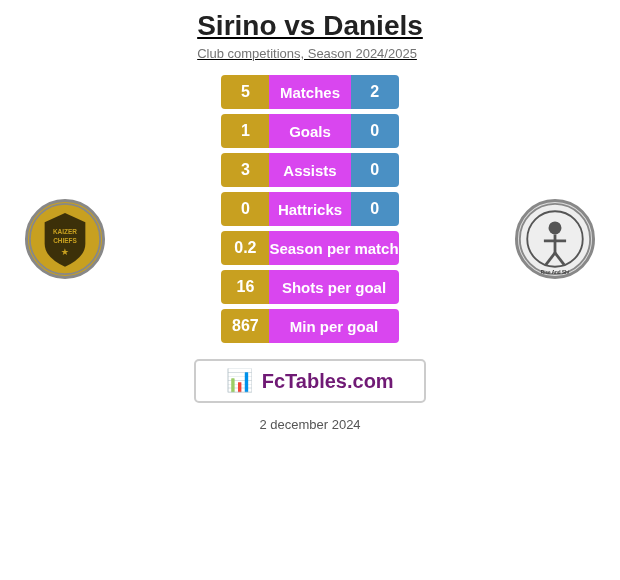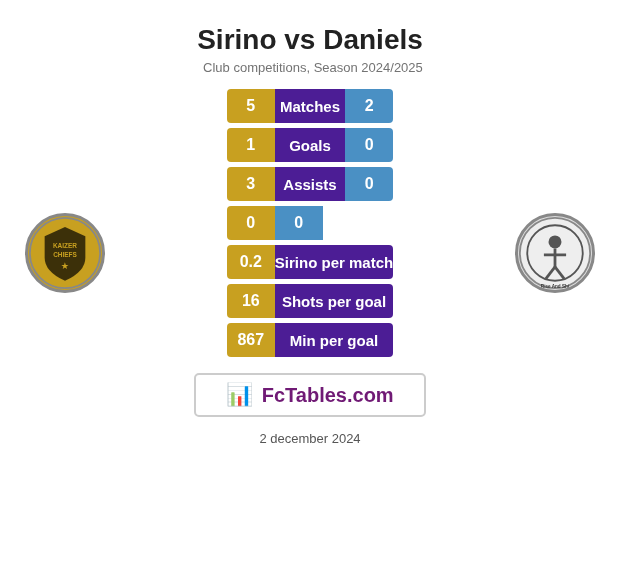--- a/index.html
+++ b/index.html
@@ -7,22 +7,23 @@
       width: 620px;
       height: 580px;
       background: #fff;
       font-family: Arial, sans-serif;
       display: flex;
       flex-direction: column;
       align-items: center;
       overflow: hidden;
     }
     .header {
-      text-align: right;
-      padding: 24px 0 6px;
+      text-align: left;
+      padding: 10px 0 6px;
+      text-decoration: underline;
     }
     .header h1 {
       font-size: 28px;
       font-weight: bold;
       color: #222;
     }
     .header p {
       font-size: 13px;
       color: #737373;
       margin-top: 4px;
@@ -86,21 +87,21 @@
       color: #fff;
       font-weight: bold;
       font-size: 16px;
       display: flex;
       align-items: center;
       justify-content: center;
       height: 100%;
     }
     .stat-label {
       flex: 1;
-      background: #4c1d95;
+      background: #d946ef;
       color: #fff;
       font-size: 15px;
       font-weight: 600;
       display: flex;
       align-items: center;
       justify-content: center;
       height: 100%;
       text-align: center;
     }
     .val-right {
@@ -179,25 +180,26 @@
           <div class="stat-label">Goals</div>
           <div class="val-right zero">0</div>
         </div>
         <div class="stat-row">
           <div class="val-left">3</div>
           <div class="stat-label">Assists</div>
           <div class="val-right zero">0</div>
         </div>
         <div class="stat-row">
           <div class="val-left">0</div>
+          <div class="stat-label">Hattricks</div>
           <div class="val-right zero">0</div>
         </div>
         <div class="stat-row">
           <div class="val-left">0.2</div>
-          <div class="stat-label">Sirino per match</div>
+          <div class="stat-label">Season per match</div>
         </div>
         <div class="stat-row">
           <div class="val-left">16</div>
           <div class="stat-label">Shots per goal</div>
         </div>
         <div class="stat-row">
           <div class="val-left">867</div>
           <div class="stat-label">Min per goal</div>
         </div>
       </div>

